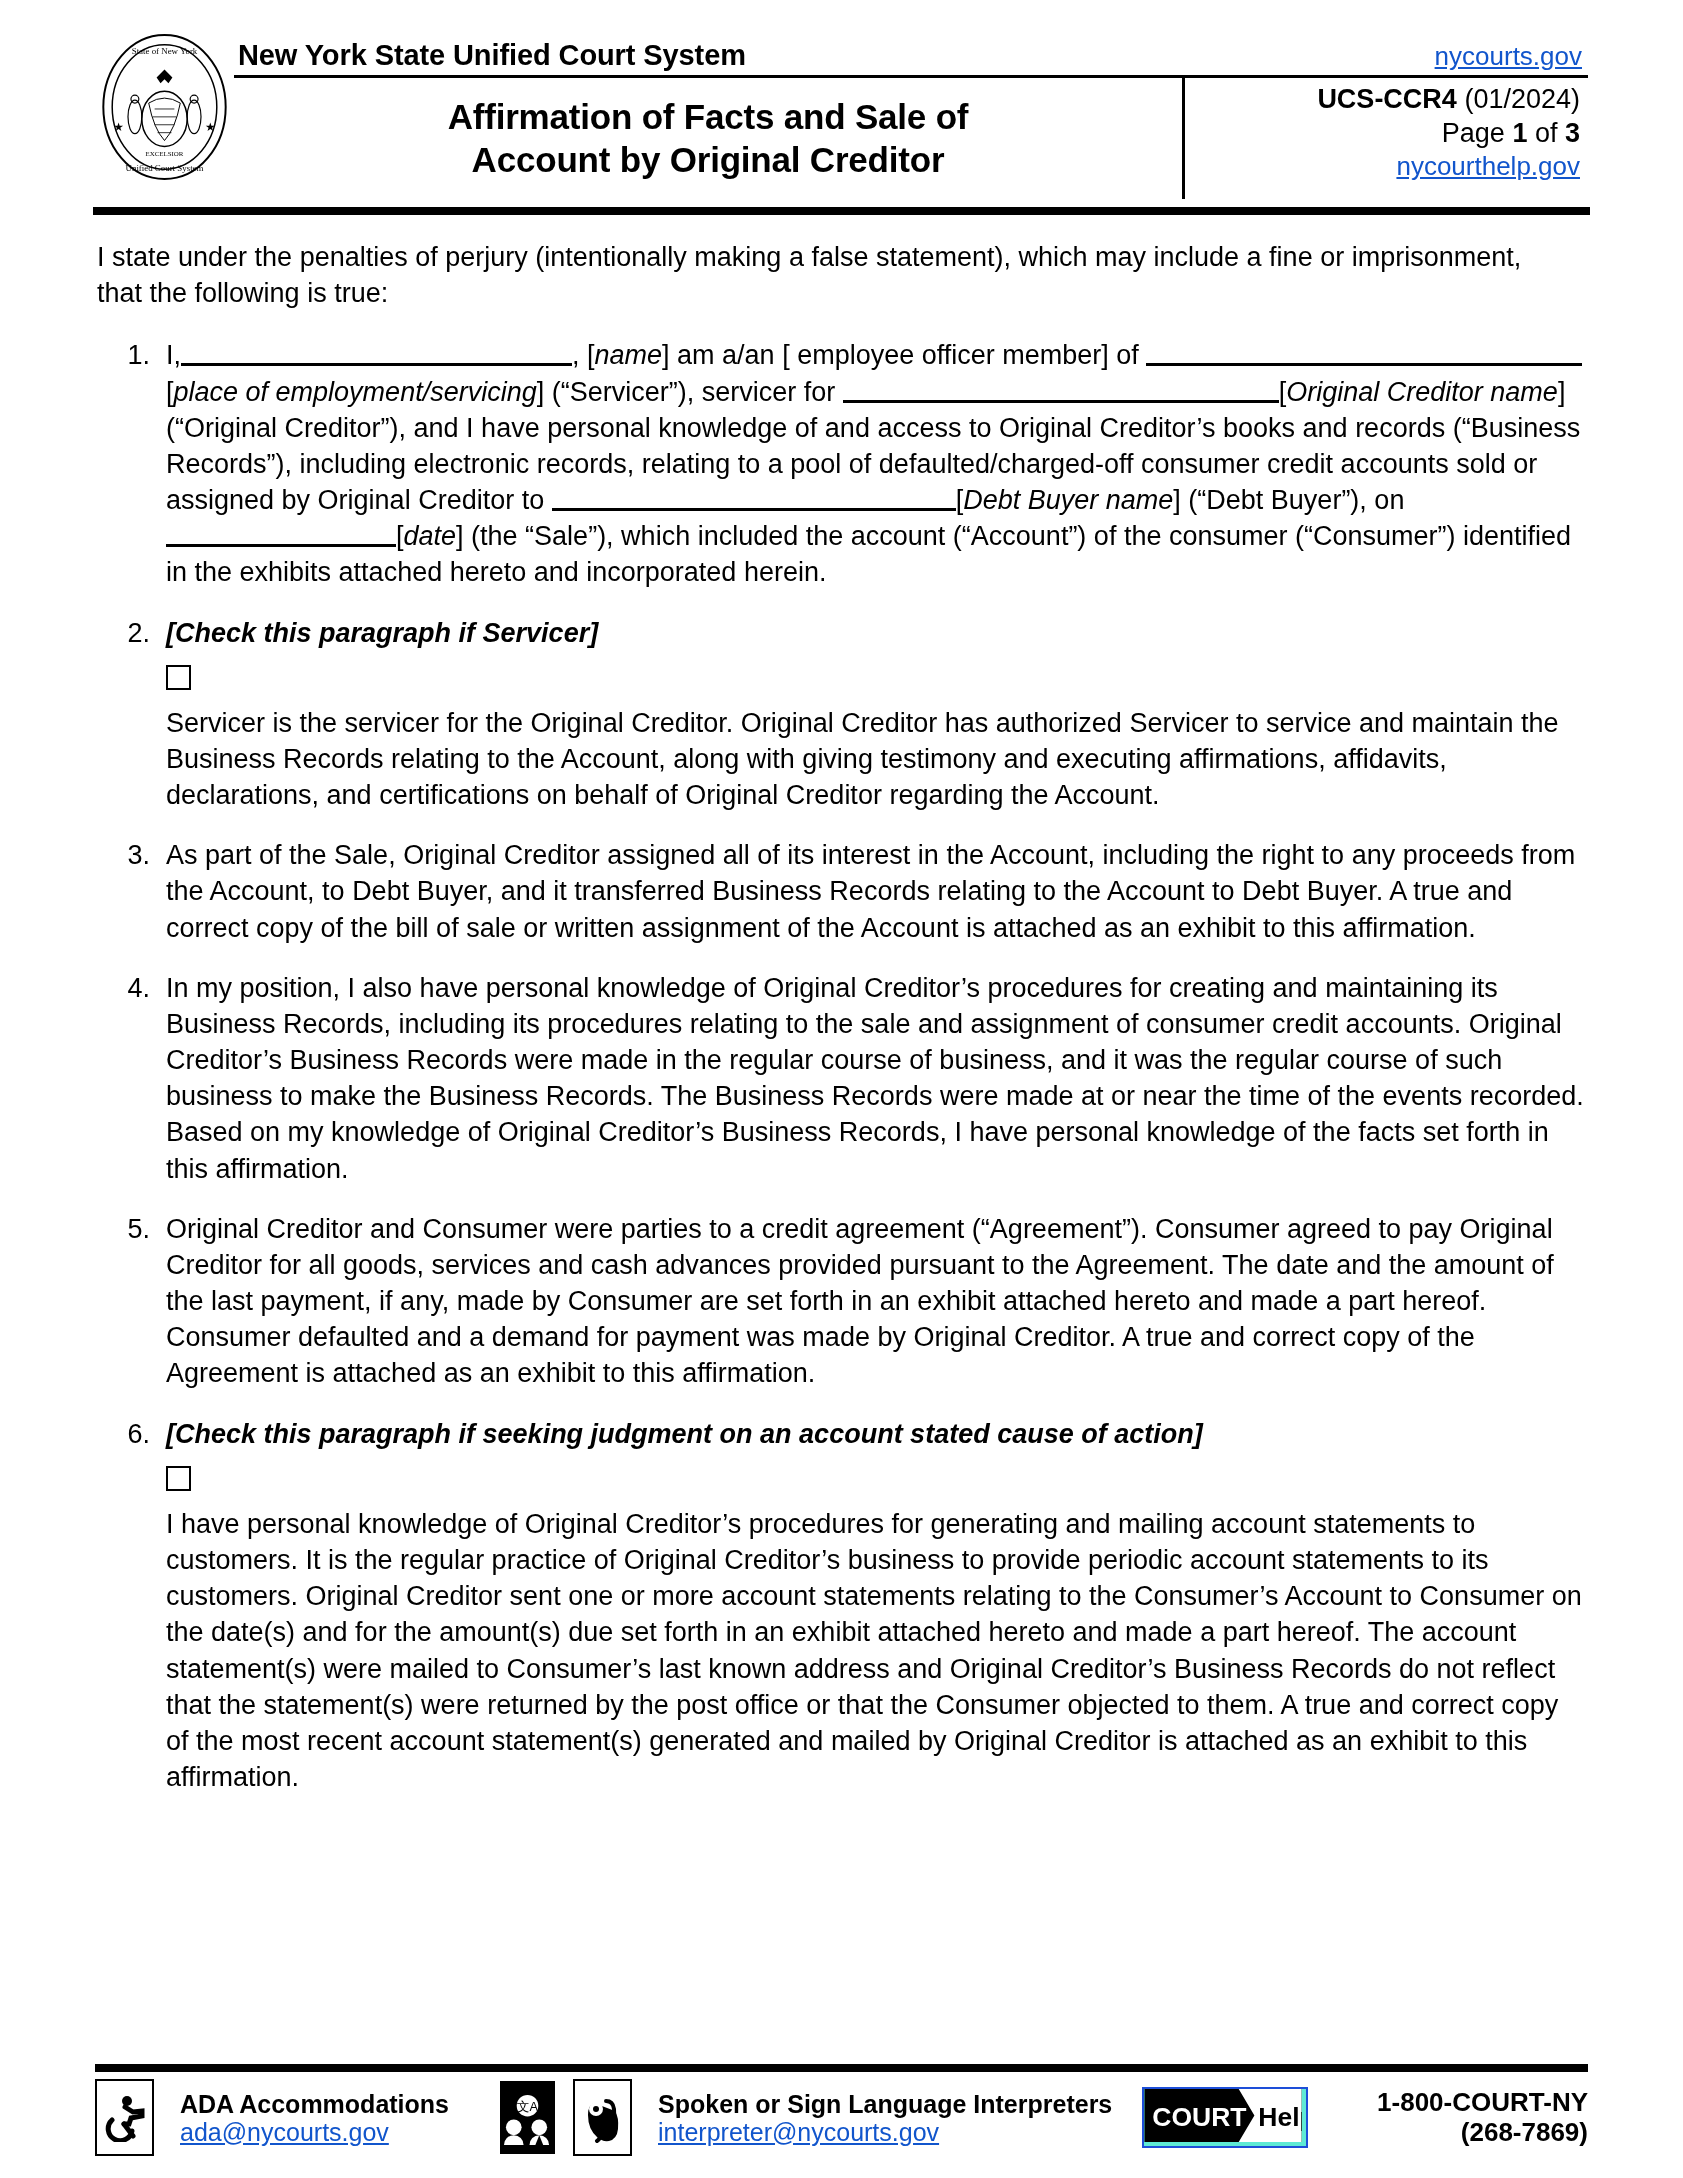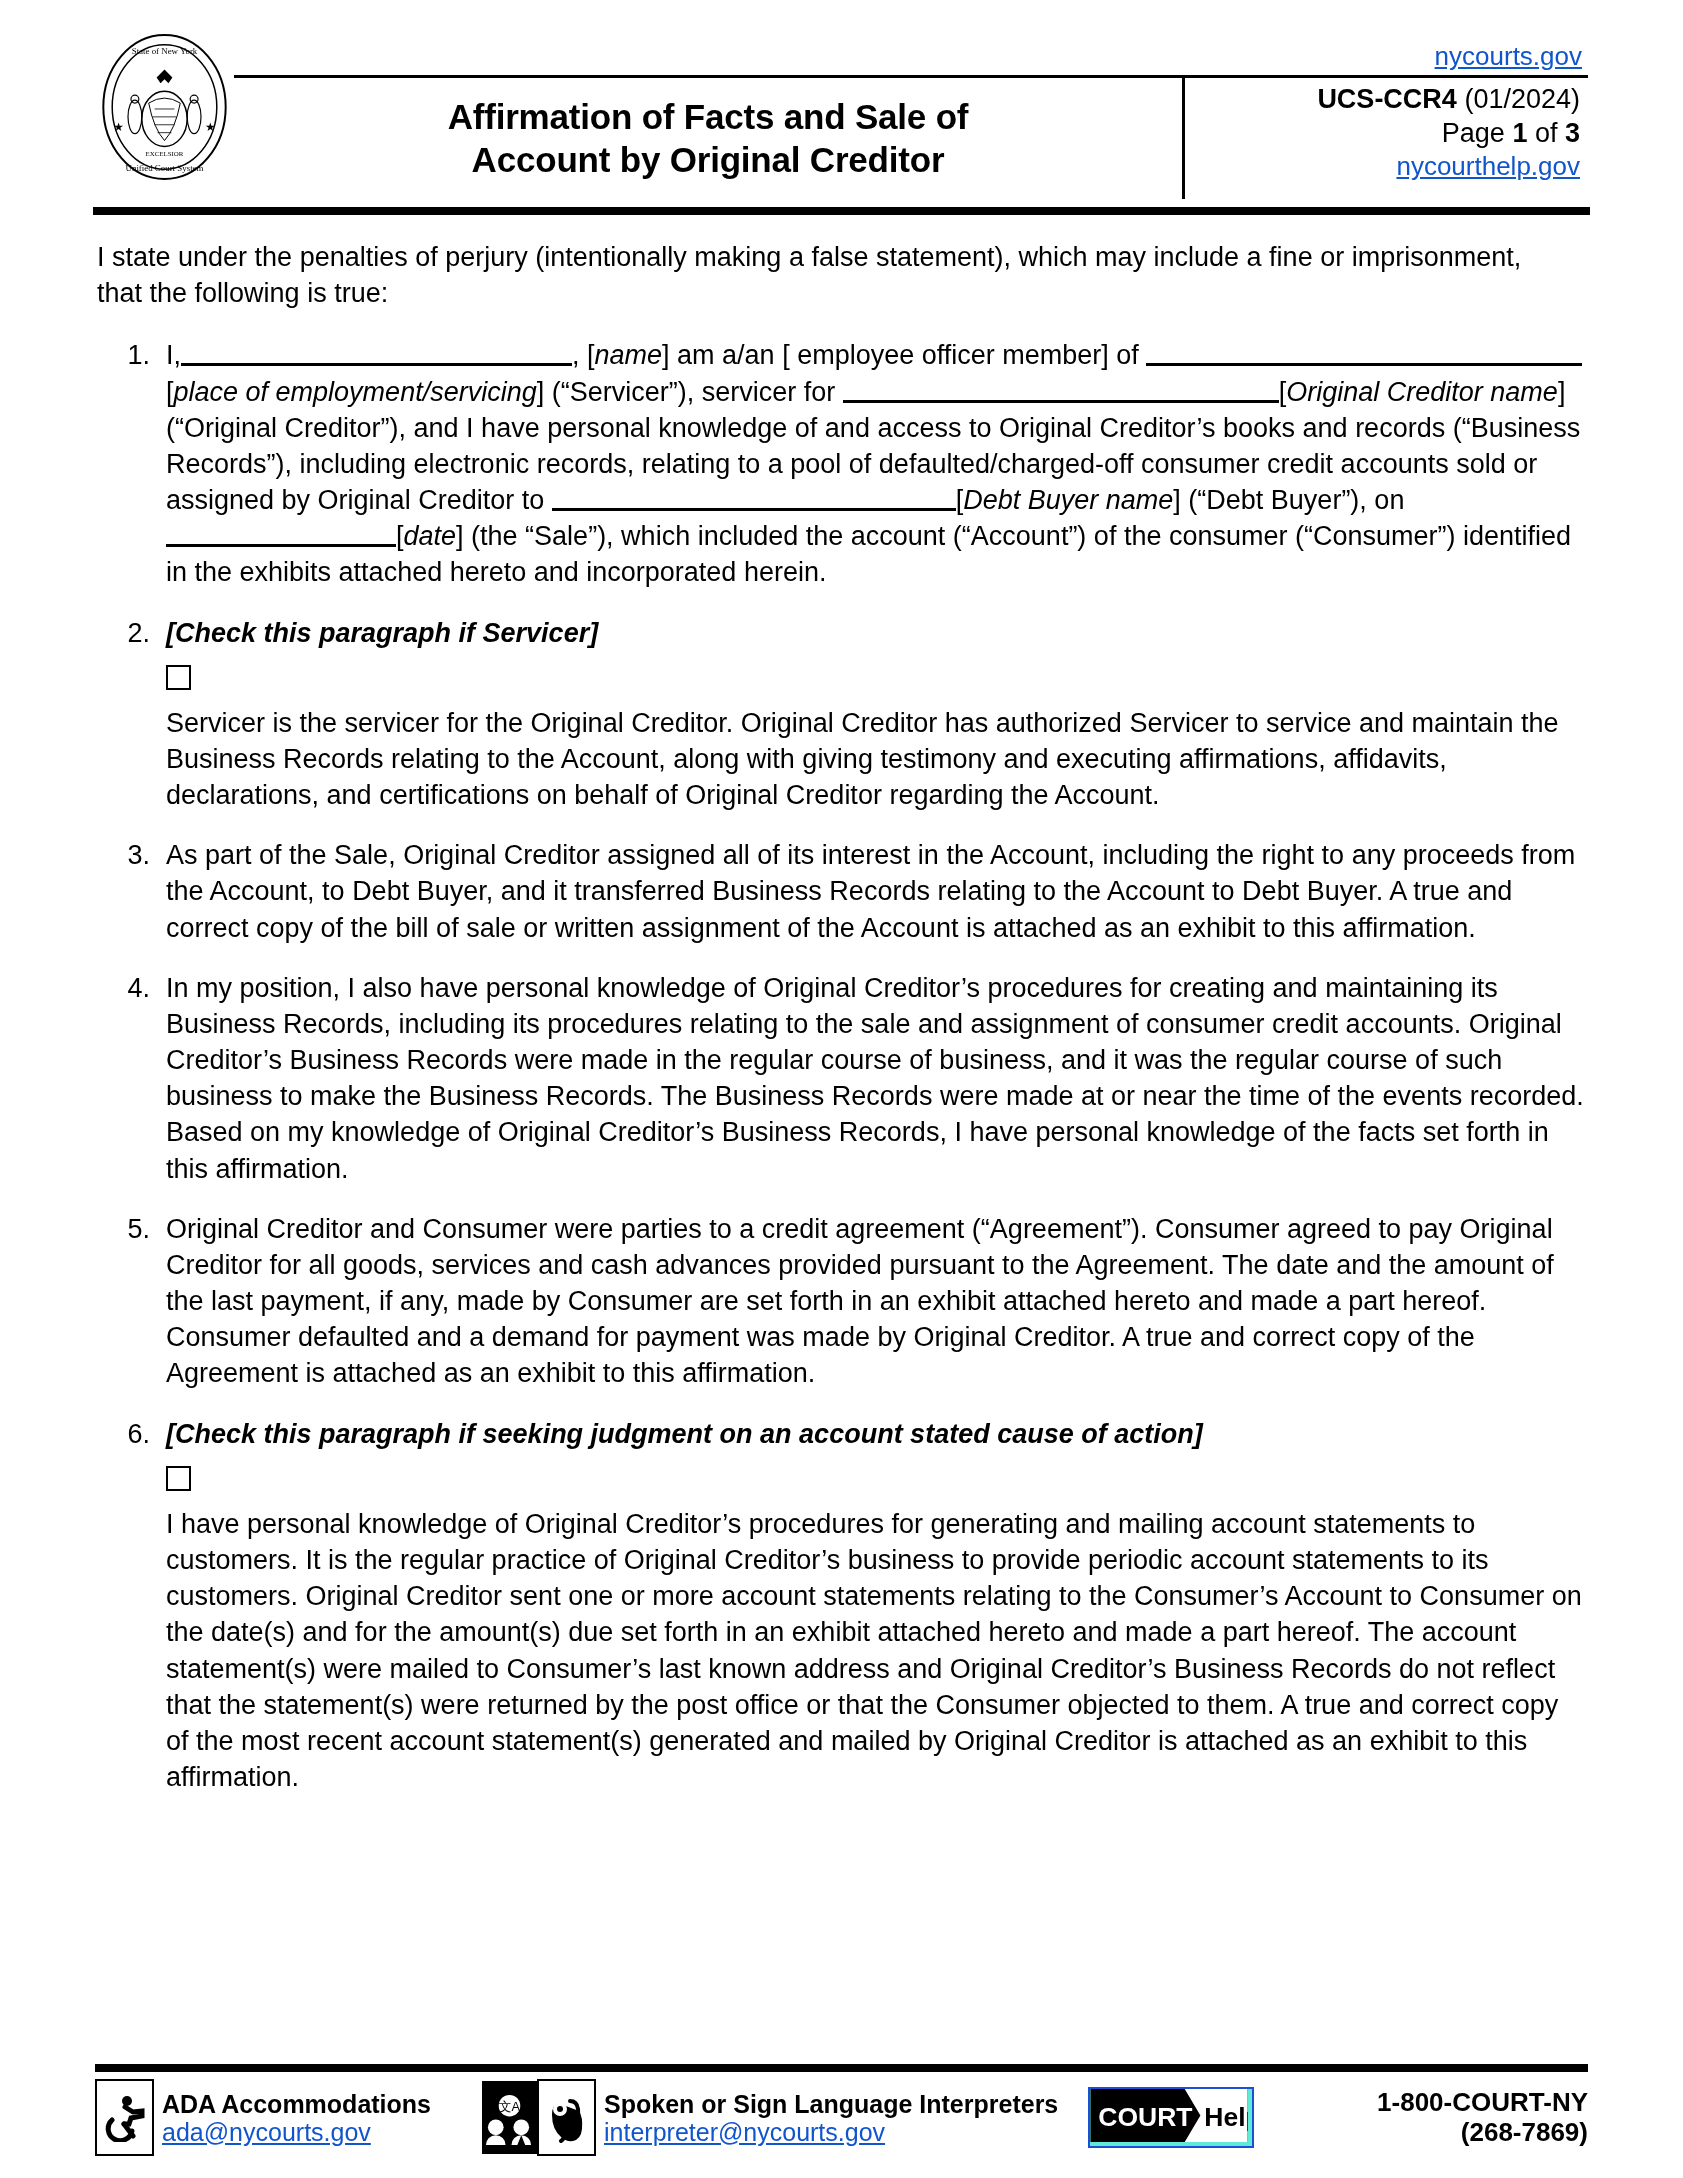--- a/index.html
+++ b/index.html
@@ -189,21 +189,21 @@
     bottom: 22px;
   }
   .footer-rule {
     border-top: 8px solid #000;
     margin-bottom: 7px;
   }
   .footer-inner {
     display: flex;
     align-items: center;
   }
-  .fgroup { display: flex; align-items: center; }
+  .fgroup { display: flex; align-items: center; gap: 18px; }
   .icon-box {
     border: 2px solid #000;
     background: #fff;
     width: 55px;
     height: 73px;
     display: flex;
     align-items: center;
     justify-content: center;
     flex: 0 0 auto;
   }
@@ -257,20 +257,21 @@
         <circle cx="36" cy="68" r="4" fill="none" stroke="#000" stroke-width="1.2"></circle>
         <circle cx="96" cy="68" r="4" fill="none" stroke="#000" stroke-width="1.2"></circle>
         <text x="14" y="100" font-size="12" fill="#000">★</text>
         <text x="107" y="100" font-size="12" fill="#000">★</text>
         <text x="66" y="126" font-size="7" text-anchor="middle" font-family="'Liberation Serif', serif">EXCELSIOR</text>
       </svg>
     </div>
 
     <div class="header-right">
       <div class="header-topline">
+        <div class="court-system-name">New York State Unified Court System</div>
         <div class="header-topline-spacer"></div>
         <a class="nycourts-link" href="#">nycourts.gov</a>
       </div>
 
       <div class="header-box">
         <div class="title-cell">
           <div class="form-title">
             <div>Affirmation of Facts and Sale of</div>
             <div>Account by Original Creditor</div>
           </div>

